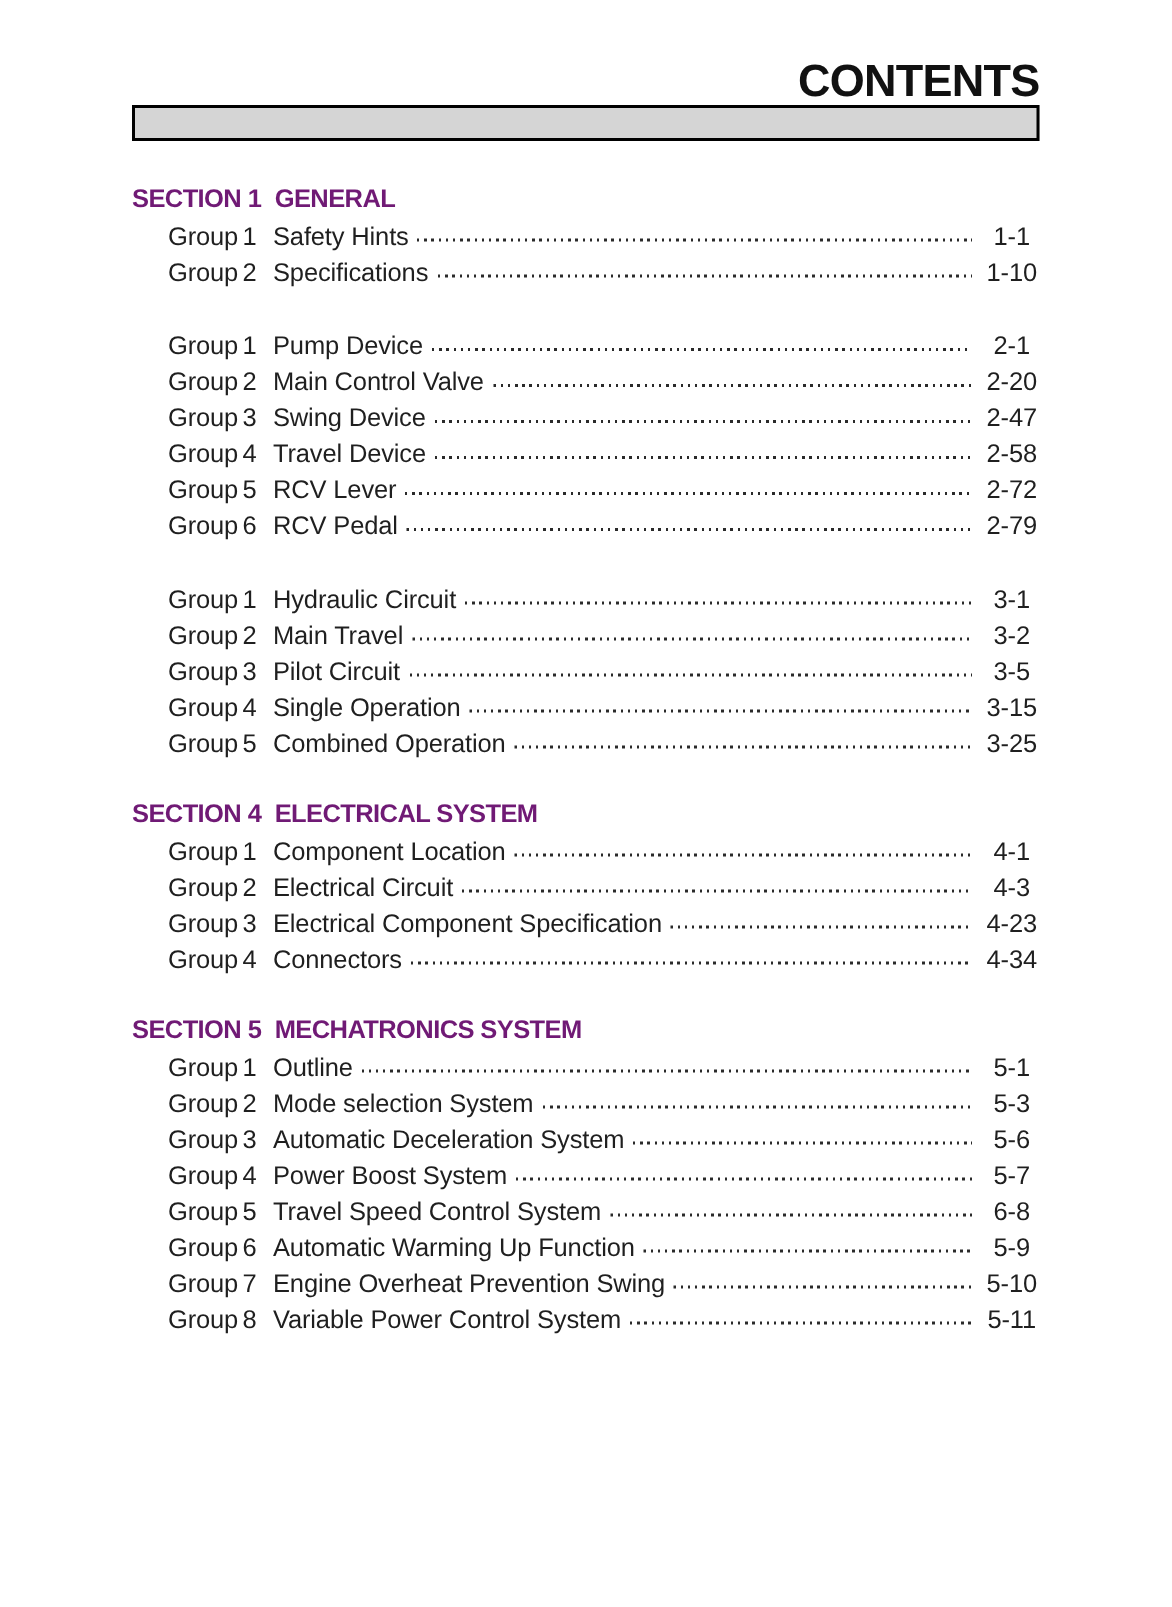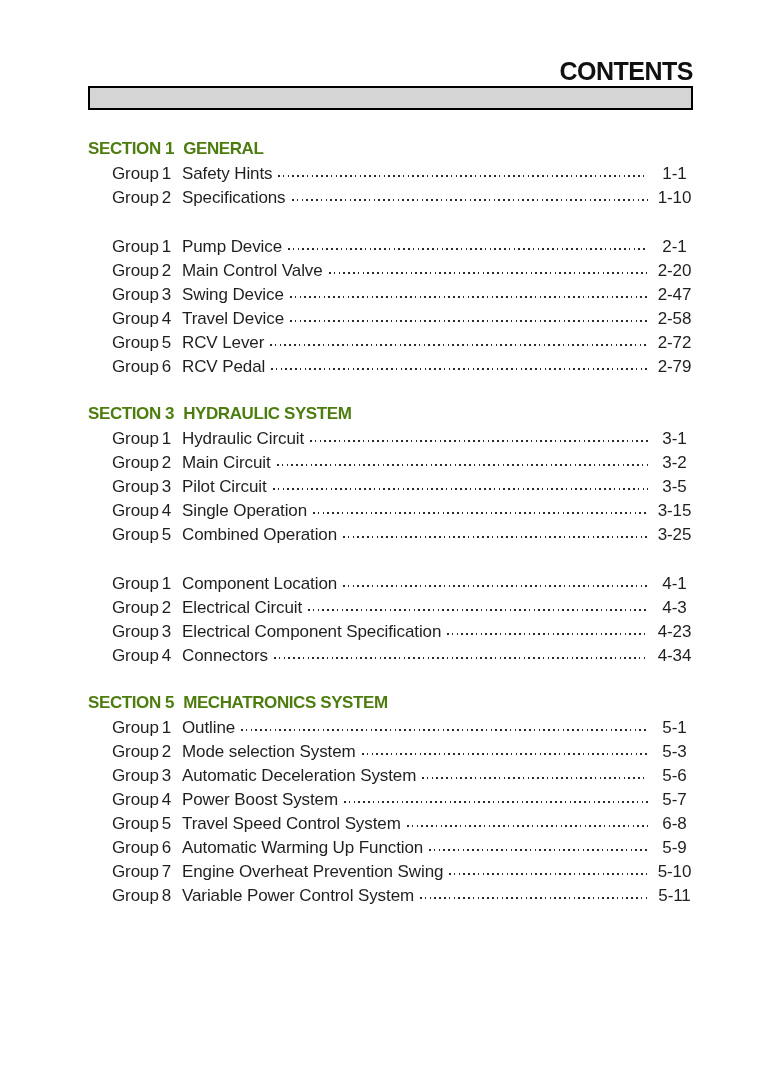--- a/index.html
+++ b/index.html
@@ -3,31 +3,31 @@
 <meta charset="utf-8">
 <style>
   html,body{margin:0;padding:0;}
   body{
     width:781px;height:1071px;background:#ffffff;overflow:hidden;
     font-family:"Liberation Sans",sans-serif;color:#1c1c1c;
     -webkit-font-smoothing:antialiased;
   }
   .page{position:absolute;left:88px;top:0;width:605px;}
   .contents-title{
-    margin:58px 0 0;text-align:right;
-    font-size:25px;font-weight:700;letter-spacing:-0.5px;line-height:26px;color:#111;
+    margin:42px 0 0;text-align:right;
+    font-size:30px;font-weight:700;letter-spacing:-0.5px;line-height:26px;color:#111;
   }
   .title-bar{
     height:20px;background:#d5d5d5;border:2px solid #000;margin-top:2px;
   }
   section{margin-top:25px;}
   section.first{margin-top:29px;}
   .sec-heading{
     height:23px;font-size:17px;font-weight:700;letter-spacing:-0.4px;
-    color:#4d7c0f;white-space:nowrap;
+    color:#701a75;white-space:nowrap;
   }
   .sec-heading .sec-title{margin-left:9px;}
   .row{
     display:flex;align-items:center;height:24px;padding-left:24px;
     font-size:17px;letter-spacing:-0.1px;color:#1f1f1f;
   }
   .gw{width:46px;flex:none;}
   .gn{width:13px;flex:none;text-align:right;}
   .gt{margin-left:11px;white-space:nowrap;}
   .leader{
@@ -103,34 +103,31 @@
     <div class="row">
       <span class="gw">Group</span>
       <span class="gn">6</span>
       <span class="gt">RCV Pedal</span>
       <span class="leader"></span>
       <span class="gp">2-79</span>
     </div>
   </section>
 
   <section>
-    <div class="sec-heading">
-      <span>SECTION 3</span><span class="sec-title">HYDRAULIC SYSTEM</span>
-    </div>
     <div class="row">
       <span class="gw">Group</span>
       <span class="gn">1</span>
       <span class="gt">Hydraulic Circuit</span>
       <span class="leader"></span>
       <span class="gp">3-1</span>
     </div>
     <div class="row">
       <span class="gw">Group</span>
       <span class="gn">2</span>
-      <span class="gt">Main Circuit</span>
+      <span class="gt">Main Travel</span>
       <span class="leader"></span>
       <span class="gp">3-2</span>
     </div>
     <div class="row">
       <span class="gw">Group</span>
       <span class="gn">3</span>
       <span class="gt">Pilot Circuit</span>
       <span class="leader"></span>
       <span class="gp">3-5</span>
     </div>
@@ -144,20 +141,23 @@
     <div class="row">
       <span class="gw">Group</span>
       <span class="gn">5</span>
       <span class="gt">Combined Operation</span>
       <span class="leader"></span>
       <span class="gp">3-25</span>
     </div>
   </section>
 
   <section>
+    <div class="sec-heading">
+      <span>SECTION 4</span><span class="sec-title">ELECTRICAL SYSTEM</span>
+    </div>
     <div class="row">
       <span class="gw">Group</span>
       <span class="gn">1</span>
       <span class="gt">Component Location</span>
       <span class="leader"></span>
       <span class="gp">4-1</span>
     </div>
     <div class="row">
       <span class="gw">Group</span>
       <span class="gn">2</span>

